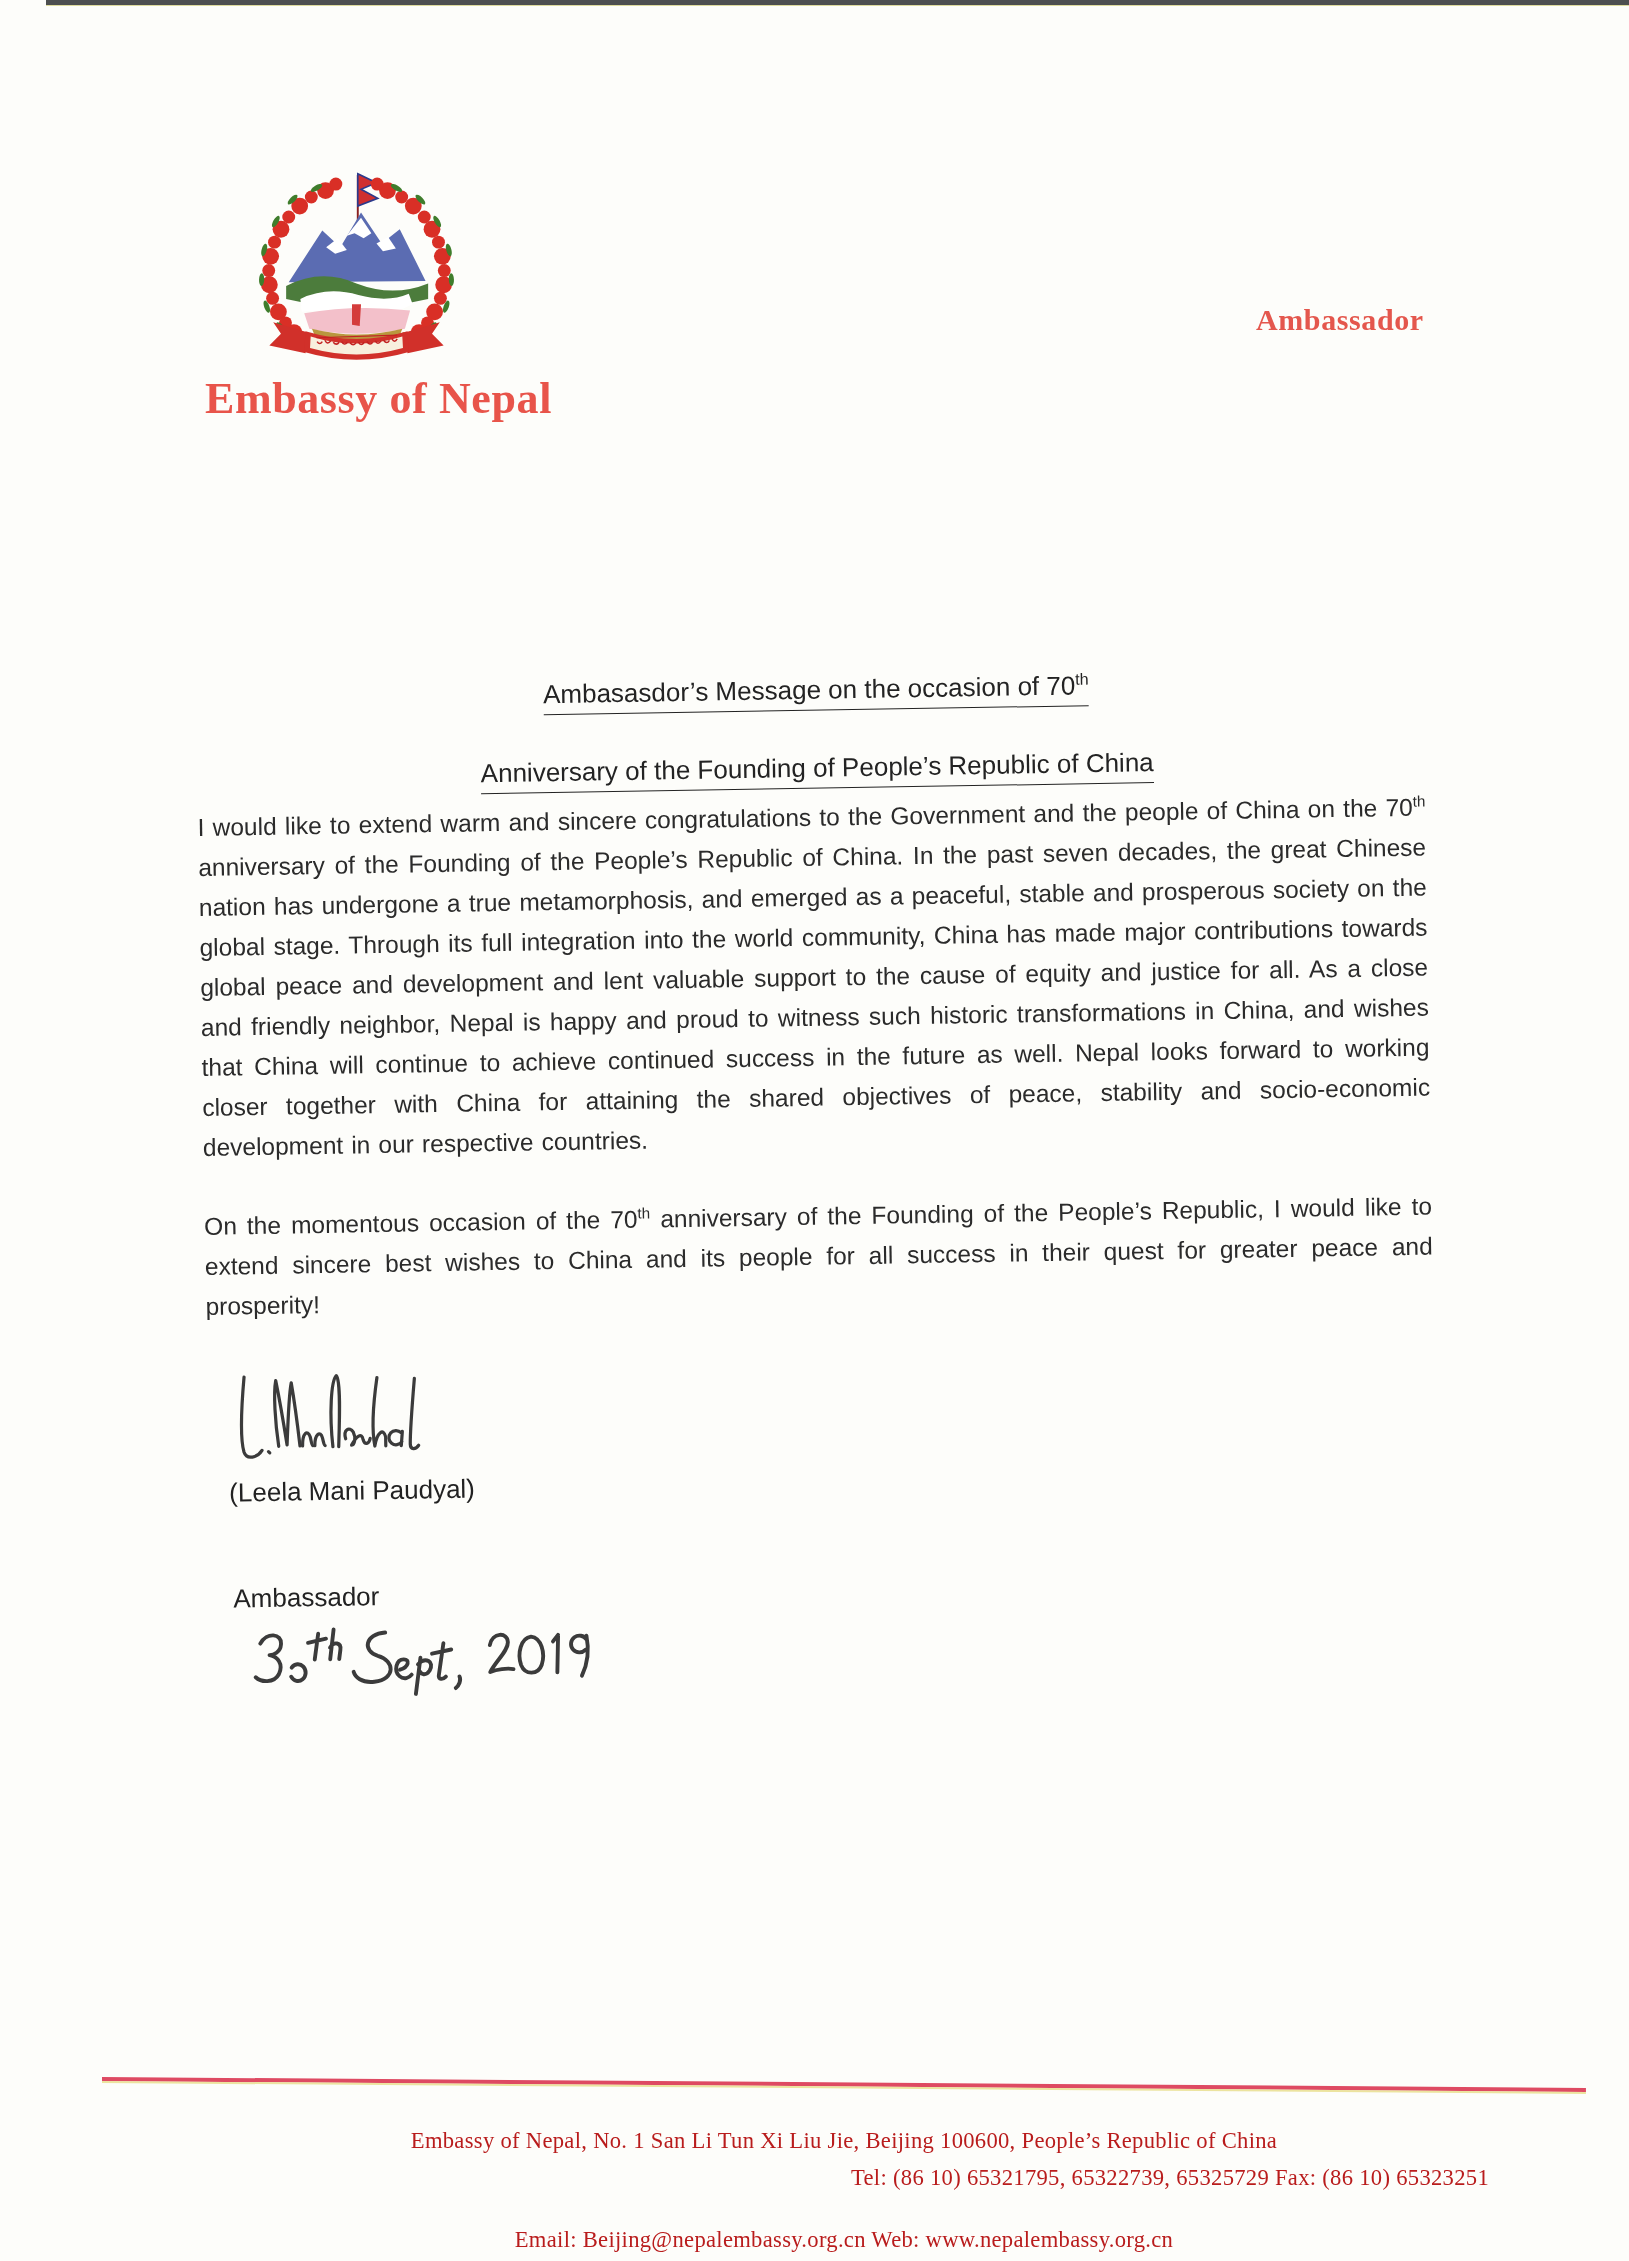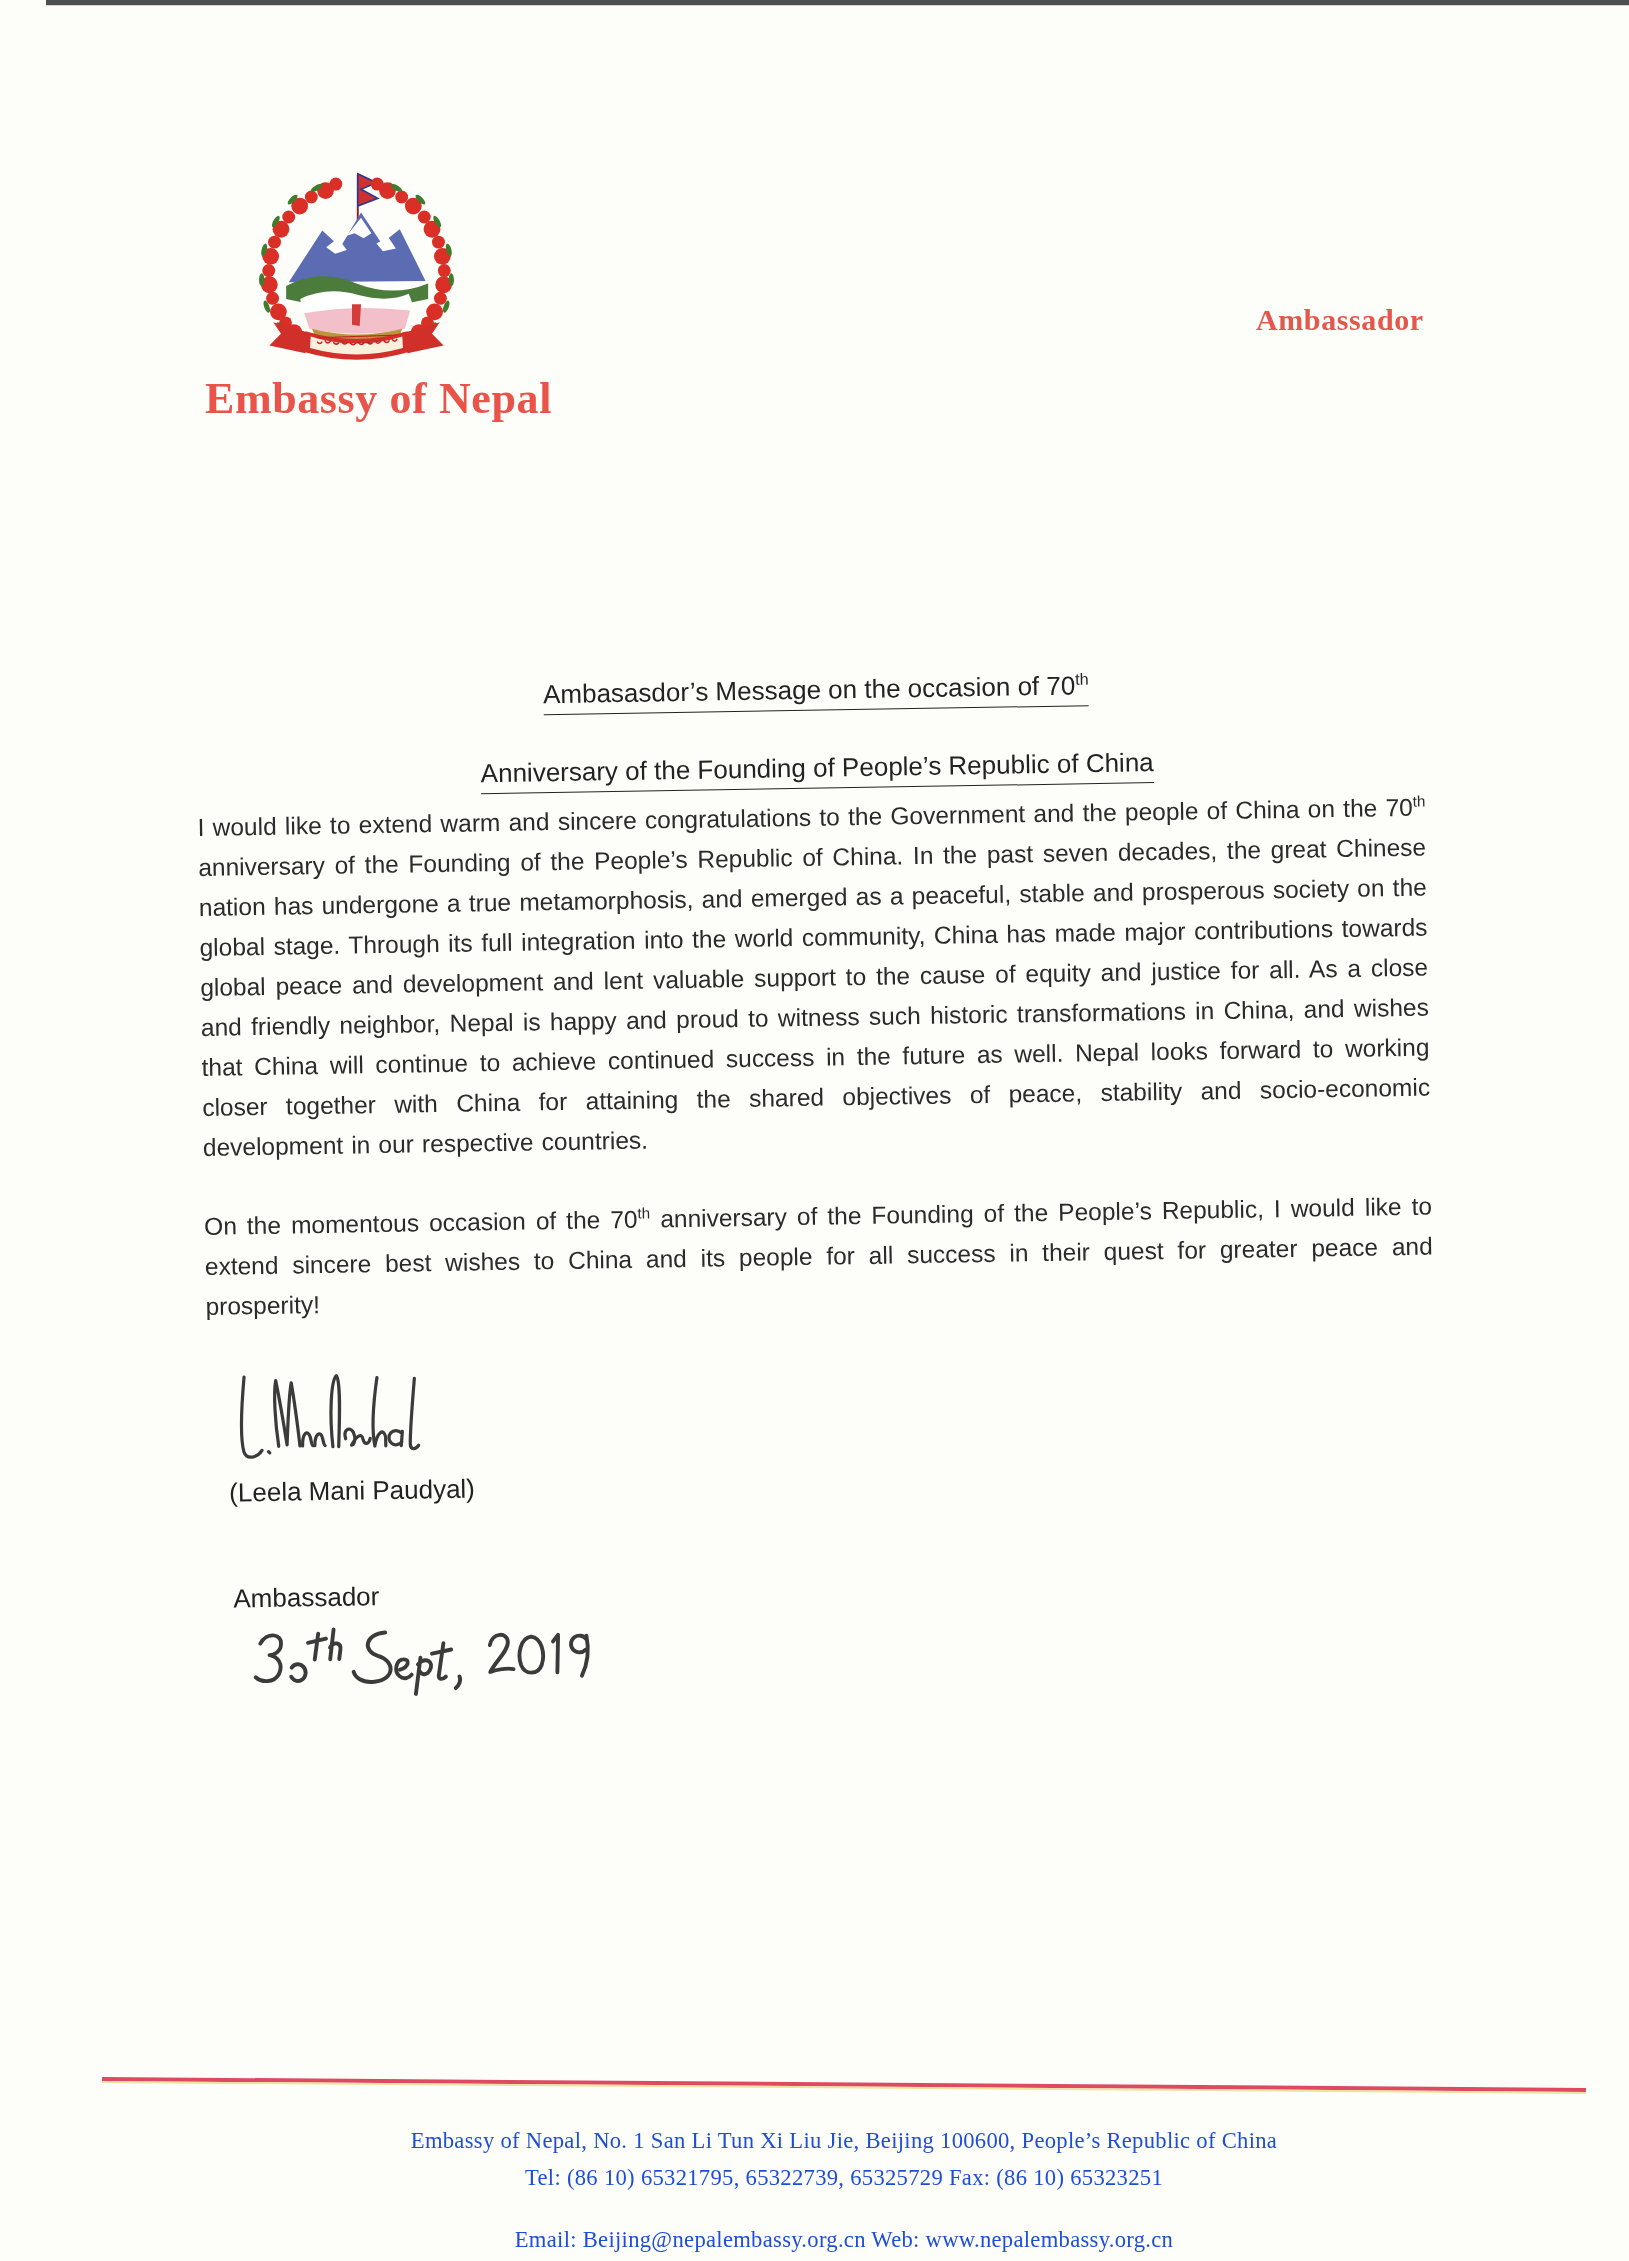--- a/index.html
+++ b/index.html
@@ -59,24 +59,24 @@
     position:absolute;left:102px;top:2077px;width:1484px;height:3.9px;
     background:#de4a62;transform:rotate(0.42deg);transform-origin:0 0;
   }
   .rule-fringe{
     position:absolute;left:102px;top:2081px;width:1484px;height:1.9px;
     background:#e9df8e;transform:rotate(0.42deg);transform-origin:0 0;opacity:.85;
   }
   .footer-line{
     position:absolute;left:199px;width:1290px;text-align:center;
     font-family:"Liberation Serif", serif;
-    font-size:22.6px;color:#1d4ed8;letter-spacing:0.3px;white-space:nowrap;
+    font-size:22.6px;color:#b91c1c;letter-spacing:0.3px;white-space:nowrap;
   }
   .f1{top:2128px;}
-  .f2{top:2165px;}
+  .f2{top:2165px;text-align:right;}
   .f3{top:2203px;margin-top:24px;}
 </style>
 </head>
 <body>
 
 <div class="page">
 
   <div class="edge-top"></div>
   <div class="edge-top-fringe"></div>
 

